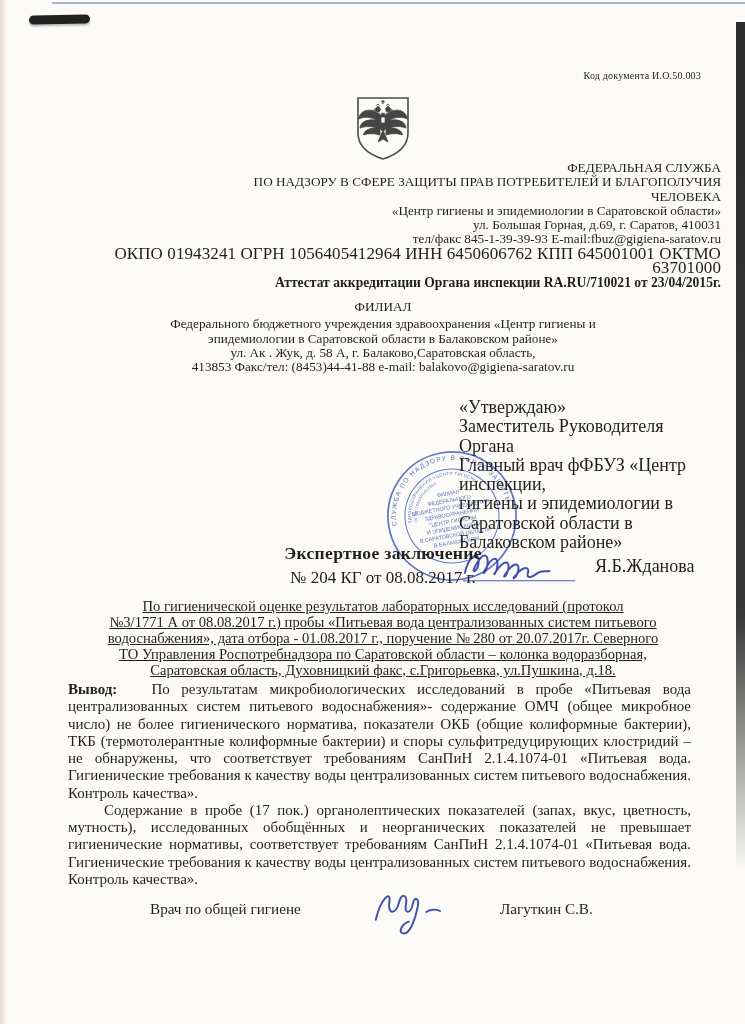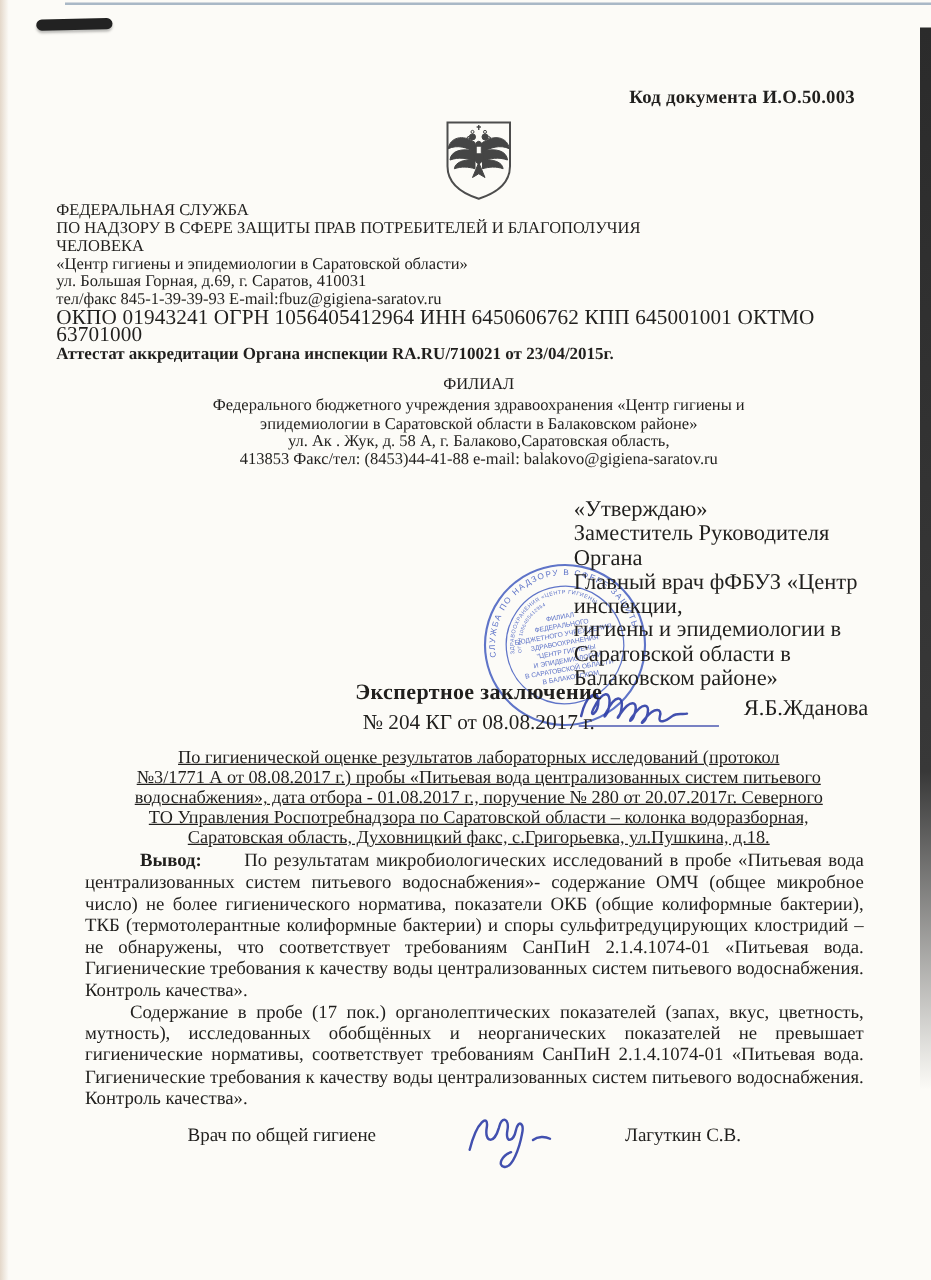--- a/index.html
+++ b/index.html
@@ -8,44 +8,44 @@
     position:relative;width:745px;height:1024px;margin:0 auto;
     background:#fcfbf7;overflow:hidden;
     font-family:"Liberation Serif", serif;color:#201f1d;
   }
   
   .top-scan-line{position:absolute;left:52px;top:2px;width:693px;height:2px;background:#8ea2b6;opacity:.75;}
   .staple-mark{position:absolute;left:29px;top:15px;width:61px;height:9px;background:#222;border-radius:5px;transform:rotate(-1.2deg);box-shadow:0 2px 2px rgba(0,0,0,.25);}
   .right-edge-band{position:absolute;right:0;top:22px;width:9px;height:850px;background:linear-gradient(to bottom,#2b2b2b 0%,#383838 70%,rgba(56,56,56,0) 100%);}
   .left-edge-shadow{position:absolute;left:0;top:0;width:7px;height:1024px;background:linear-gradient(to right,rgba(188,158,128,.38),rgba(188,158,128,0));}
   
-  .doc-code{position:absolute;top:70px;right:61px;font-weight:bold;font-size:15px;letter-spacing:.2px;}
+  .doc-code{position:absolute;top:70px;right:44px;font-weight:normal;font-size:10px;letter-spacing:.2px;}
   .emblem{position:absolute;top:95px;left:351px;width:64px;height:68px;}
-  .hdr{position:absolute;top:161px;left:45px;width:676px;text-align:left;font-size:13.2px;line-height:14.3px;}
+  .hdr{position:absolute;top:161px;left:45px;width:676px;text-align:right;font-size:13.2px;line-height:14.3px;}
   .hdr .org1{margin-top:2px;}
   .hdr .codes{font-size:17px;letter-spacing:.1px;}
   .hdr .accr{font-weight:bold;font-size:13.6px;margin-top:1px;}
   .branch{position:absolute;top:300px;left:45px;width:676px;text-align:center;font-size:13.2px;line-height:14.3px;}
   .branch .b-title{margin-bottom:3px;}
   
   .approval{position:absolute;top:398px;left:459px;width:250px;font-size:18px;line-height:19.3px;z-index:3;}
   .sig-row{display:flex;align-items:center;margin-top:-8px;height:44px;}
   .zh-sig{width:128px;height:42px;flex:0 0 auto;margin-right:8px;}
   
   .stamp{position:absolute;left:384px;top:448px;width:136px;height:136px;transform:rotate(-10deg);opacity:.88;z-index:2;}
   .stamp text{font-family:"Liberation Sans",sans-serif;}
   
   .title-block{position:absolute;top:543px;left:45px;width:676px;text-align:center;z-index:4;}
   .title-block .h{font-size:17.6px;font-weight:bold;letter-spacing:.3px;}
   .title-block .num{font-size:17px;margin-top:4px;}
   .subject{position:absolute;top:599px;left:45px;width:676px;text-align:center;font-size:14.6px;line-height:15.9px;z-index:4;}
   .subject div span{text-decoration:underline;margin-top:11px;}
   
   .body-text{position:absolute;top:681px;left:68px;width:623px;font-size:15px;line-height:17.25px;text-align:justify;}
-  .body-text .lbl{font-weight:bold;margin-left:44px;}
+  .body-text .lbl{font-weight:bold;}
   .body-text .gap{display:inline-block;width:34px;}
   .body-text .p2{text-indent:36px;margin:0;}
   .body-text .p1{margin:0 0 0 0;}
   
   .footer{position:absolute;top:888px;left:0;width:665px;height:70px;}
   .f-label{position:absolute;left:150px;top:12px;font-size:15.2px;}
   .lag-sig{position:absolute;left:366px;top:-6px;width:112px;height:58px;}
   .f-name{position:absolute;left:500px;top:12px;font-size:15.2px;}
 </style>
 </head>

